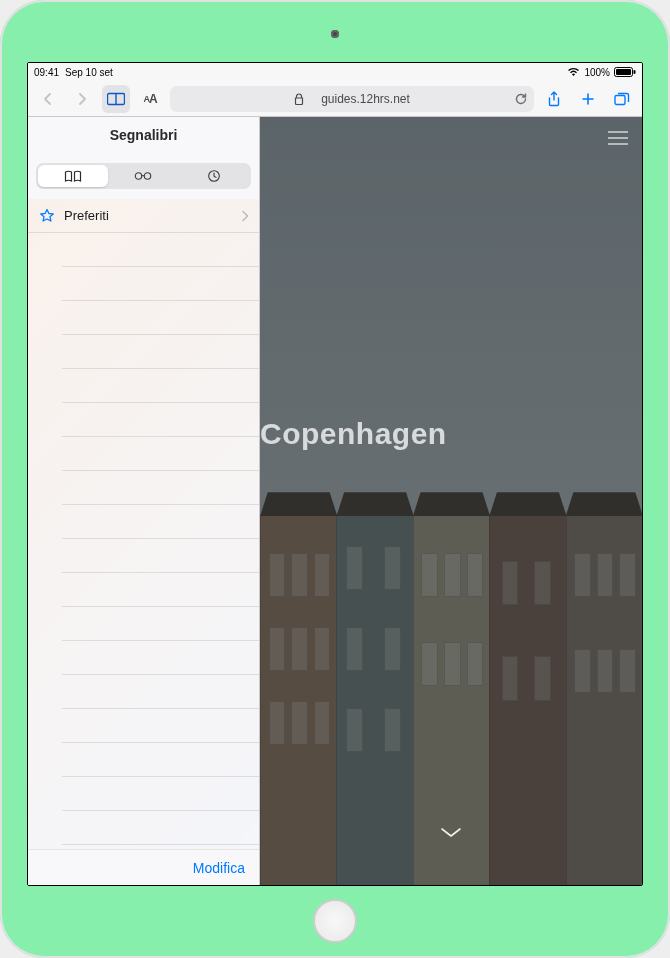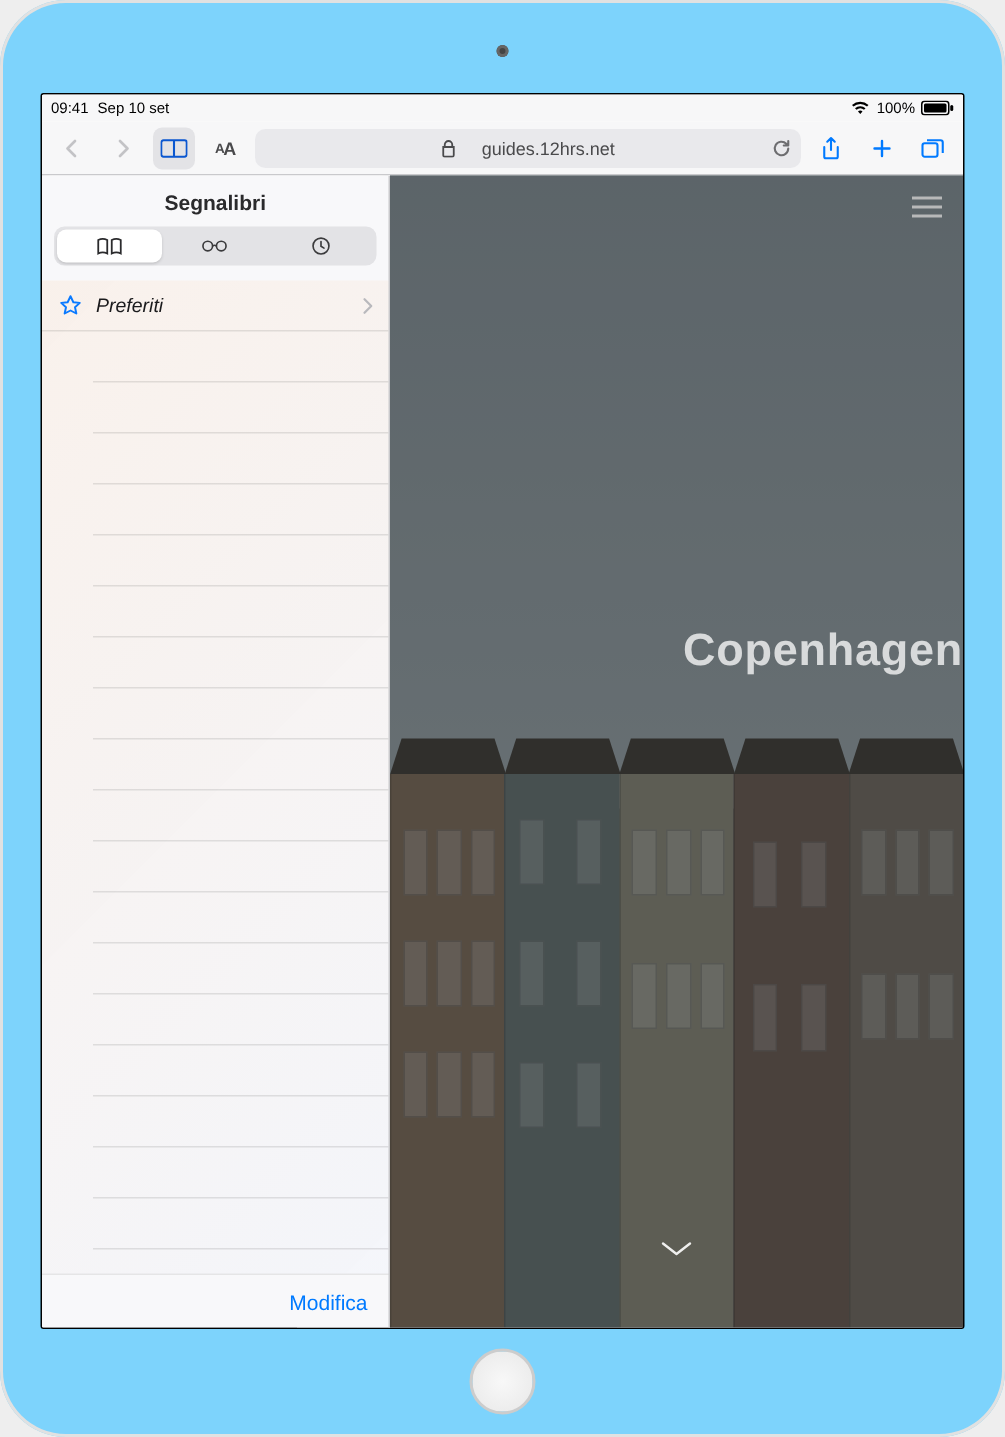--- a/index.html
+++ b/index.html
@@ -2,21 +2,21 @@
 <html><head>
   <meta charset="utf-8">
   <style>
     * { margin: 0; padding: 0; box-sizing: border-box; }
     html, body { width: 670px; height: 958px; font-family: -apple-system, "Helvetica Neue", Helvetica, Arial, sans-serif; background:#eee; }
 
     .device-frame {
       position: relative;
       width: 670px;
       height: 958px;
-      background: #7dd3fc;
+      background: #86efac;
       border-radius: 44px;
       box-shadow: inset 0 0 0 2px #e1e1e1;
       overflow: hidden;
     }
 
     .camera-dot {
       position: absolute;
       top: 30px;
       left: 50%;
       transform: translateX(-50%);
@@ -173,27 +173,26 @@
       position: absolute;
       width: 22%;
       height: 12%;
       background: rgba(255,255,255,0.25);
       border: 1px solid rgba(0,0,0,0.2);
     }
     .page-title {
       position: absolute;
       top: 39%;
       left: 0; right:0;
-      text-align: right;
+      text-align: left;
       font-size: 30px;
       font-weight: 800;
       color: rgba(255,255,255,0.75);
       z-index: 2;
       letter-spacing: 0.5px;
-      margin-left: 12px;
     }
     .scroll-lbl {
       position: absolute;
       bottom: 17%;
       left: 0; right:0;
       text-align: center;
       font-size: 9px;
       font-weight: 700;
       letter-spacing: 3px;
       color: rgba(255,255,255,0.9);
@@ -232,21 +231,21 @@
       border-right: 1px solid #c9c9cc;
       display: flex;
       flex-direction: column;
       position: relative;
     }
     .sidebar-title {
       text-align: center;
       font-size: 14px;
       font-weight: 600;
       color: #2a2a2c;
-      padding: 10px 0 8px;
+      padding: 10px 0 20px;
     }
     .seg-ctl {
       display: flex;
       margin: 0 8px 10px;
       background: #e3e3e6;
       border-radius: 7px;
       padding: 2px;
       height: 26px;
     }
     .seg-item {
@@ -262,21 +261,20 @@
       background:#fff;
       box-shadow: 0 1px 2px rgba(0,0,0,0.15);
     }
 
     .list-area {
       flex: 1;
       overflow: hidden;
       position: relative;
       background:
         linear-gradient(135deg, rgba(255,200,150,0.15), rgba(200,220,255,0.08));
-      font-style: italic;
     }
     .list-row {
       height: 34px;
       display: flex;
       align-items: center;
       padding: 0 10px 0 8px;
       border-bottom: 1px solid rgba(0,0,0,0.10);
       font-size: 13px;
       color: #1b1b1d;
     }

